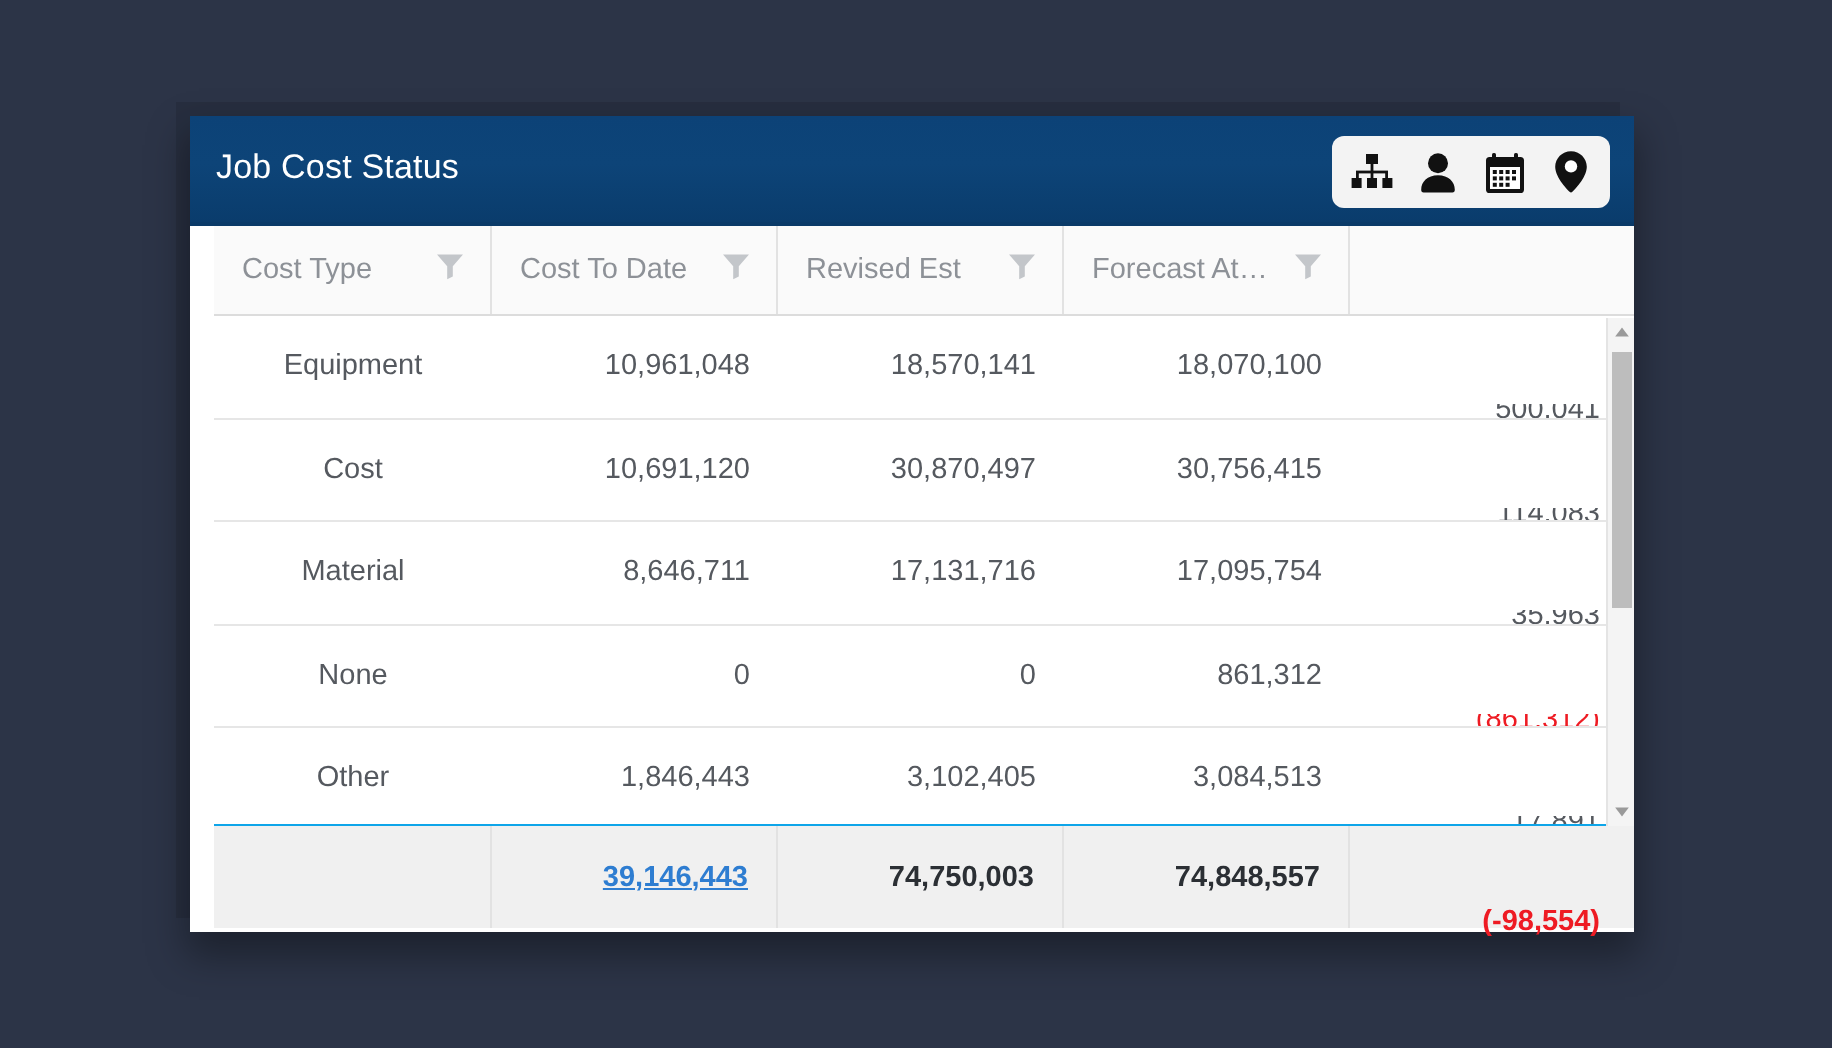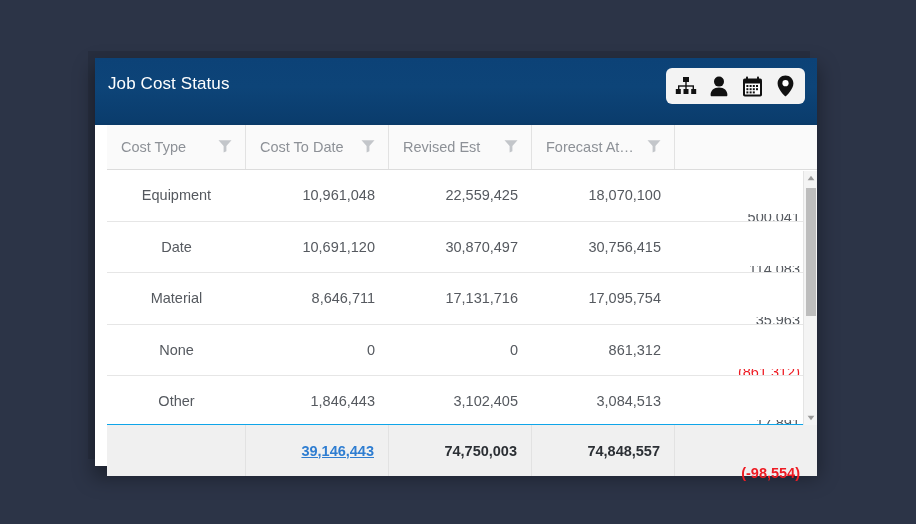--- a/index.html
+++ b/index.html
@@ -22,21 +22,21 @@
     width: 722px;
     height: 408px;
     background: #ffffff;
     box-shadow: -7px -7px 0 0 rgba(0,0,0,0.10),
                  0 10px 18px 2px rgba(0,0,0,0.35);
   }
 
   
   .titlebar {
     position: relative;
-    height: 67px;
+    height: 55px;
     background: linear-gradient(to bottom, #0c4277 0%, #0d4478 45%, #0a3c6c 100%);
     border-bottom: 2px solid #0a3a68;
     box-sizing: border-box;
   }
   .title-text {
     position: absolute;
     left: 13px;
     top: 16px;
     color: #ffffff;
     font-size: 17px;
@@ -288,26 +288,26 @@
               <path d="M1.5 2.2h13l-5.1 5.9v5.1l-2.8 1.4V8.1z" fill="#c3c6ca"></path>
             </svg>
         </span>
       </div>
     </div>
 
     <div class="body-area" id="rows-container">
         <div class="drow">
           <div class="dcell center c0">Equipment</div>
           <div class="dcell right c1">10,961,048</div>
-          <div class="dcell right c2">22,559,425</div>
+          <div class="dcell right c2">18,570,141</div>
           <div class="dcell right c3">18,070,100</div>
           <div class="dcell right c4">500,041</div>
         </div>
         <div class="drow">
-          <div class="dcell center c0">Date</div>
+          <div class="dcell center c0">Cost</div>
           <div class="dcell right c1">10,691,120</div>
           <div class="dcell right c2">30,870,497</div>
           <div class="dcell right c3">30,756,415</div>
           <div class="dcell right c4">114,083</div>
         </div>
         <div class="drow">
           <div class="dcell center c0">Material</div>
           <div class="dcell right c1">8,646,711</div>
           <div class="dcell right c2">17,131,716</div>
           <div class="dcell right c3">17,095,754</div>

